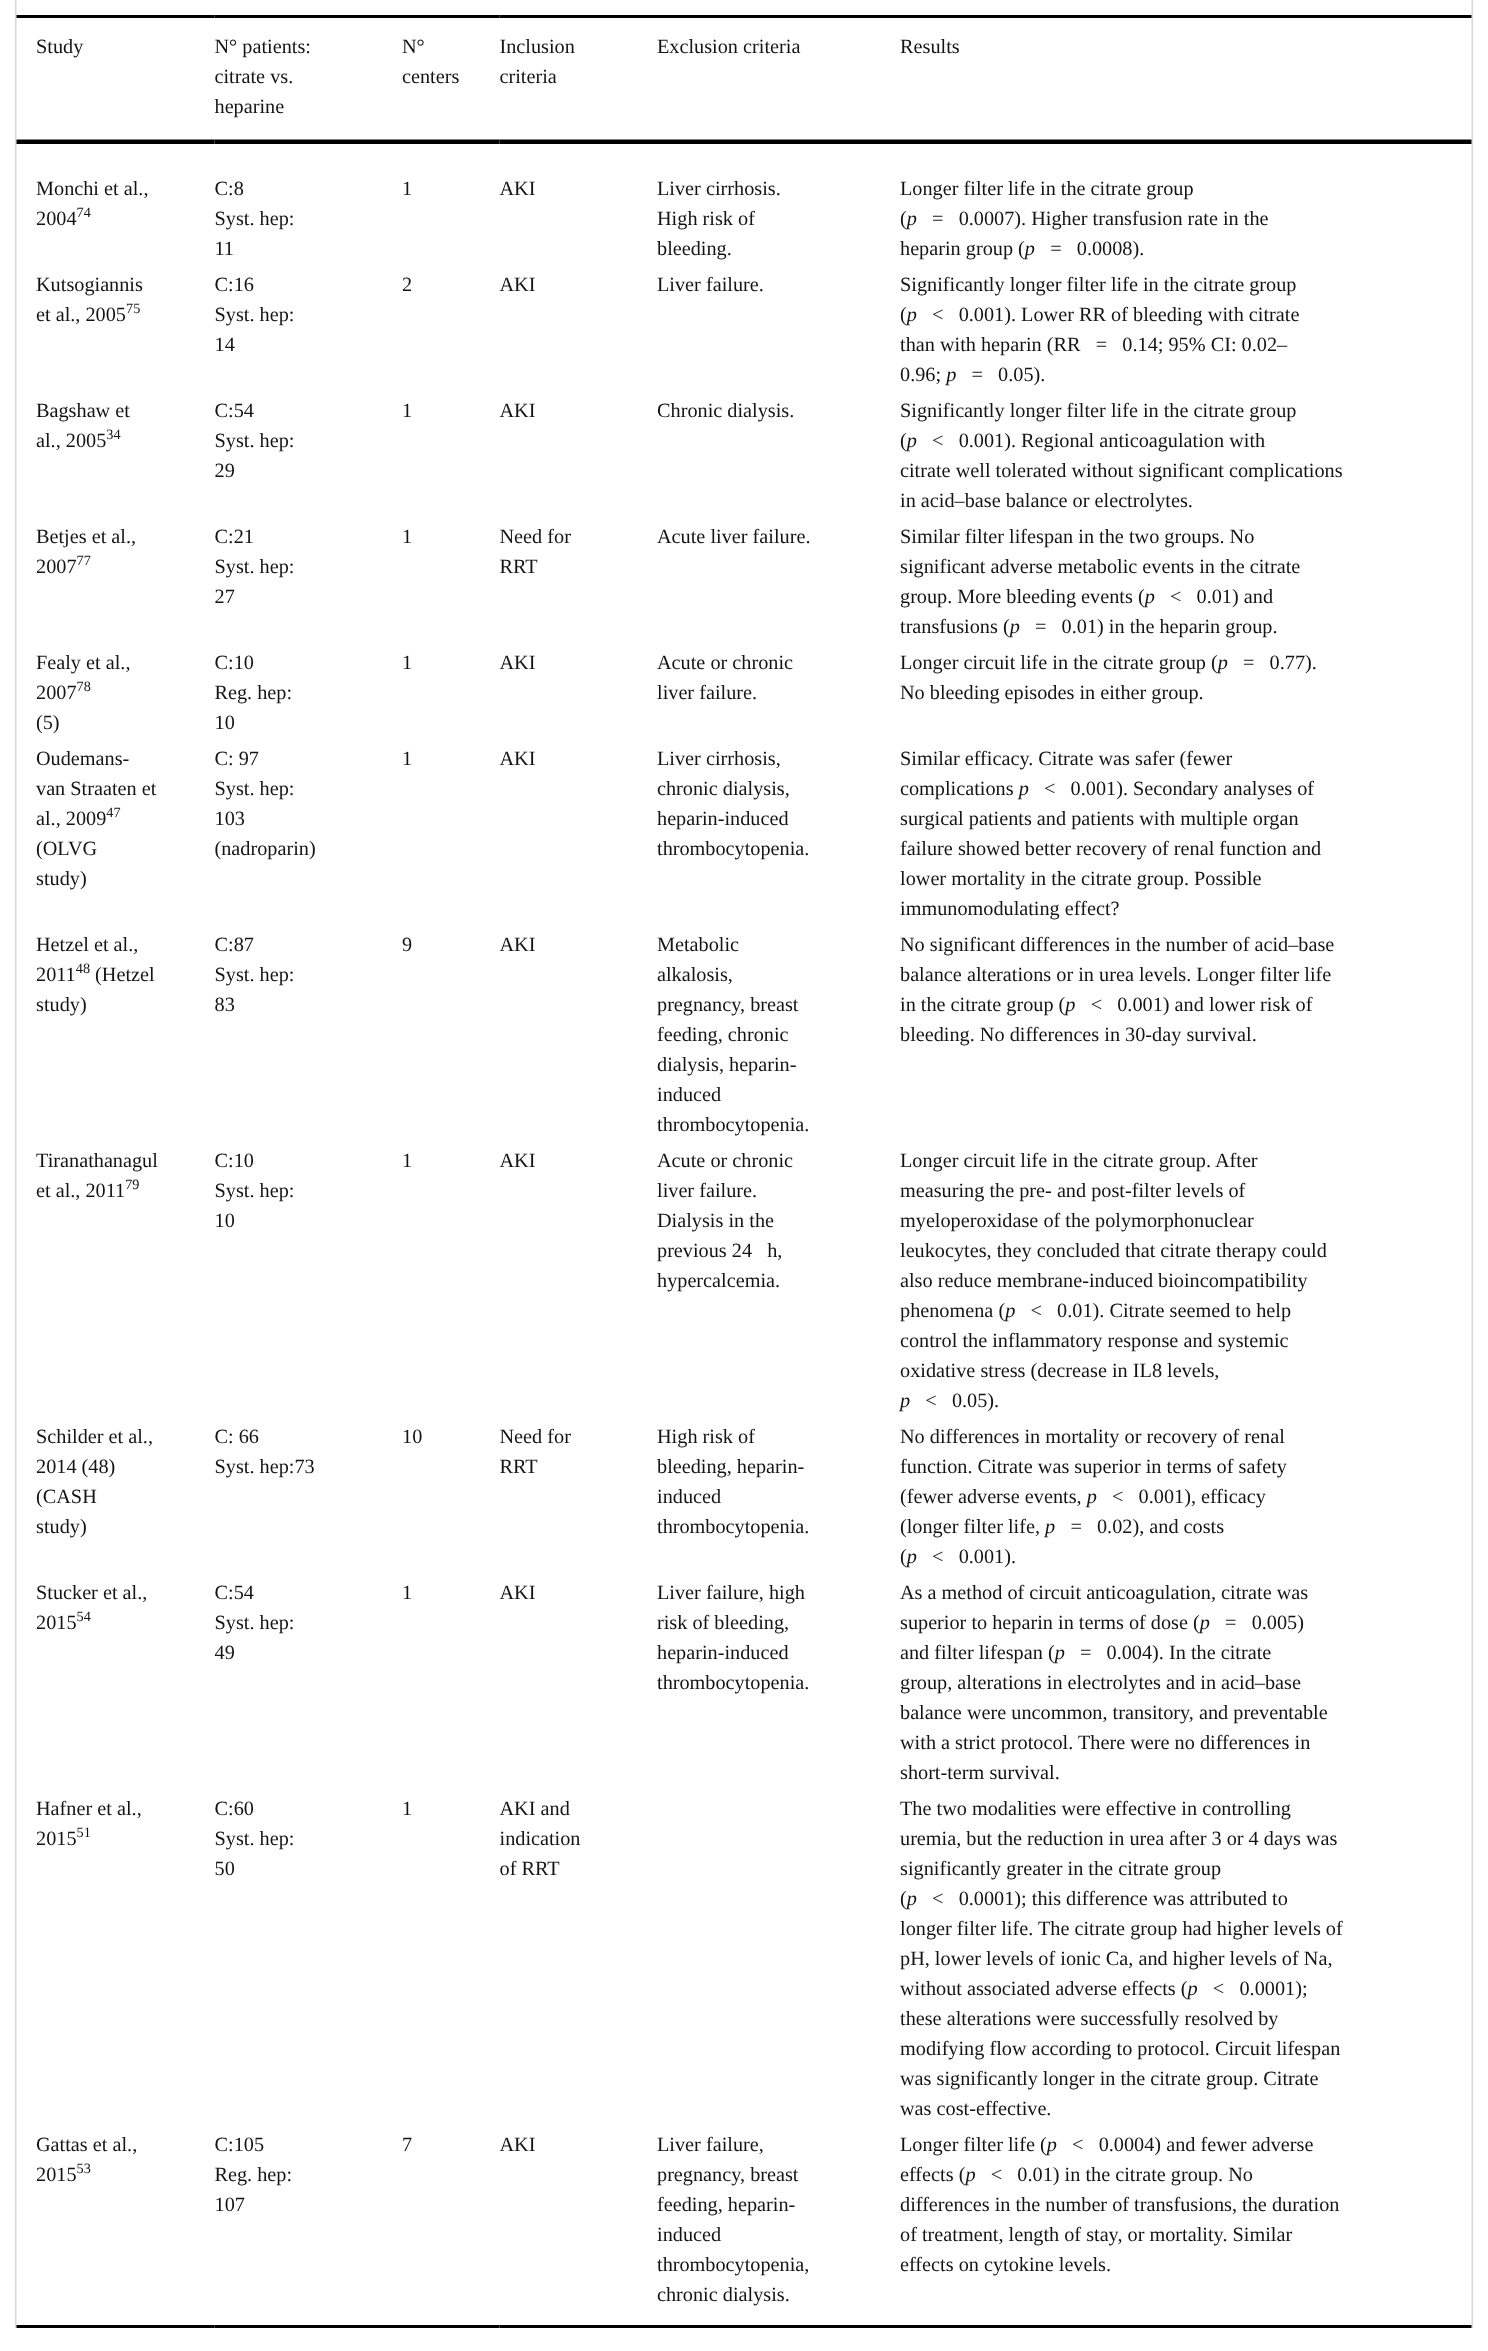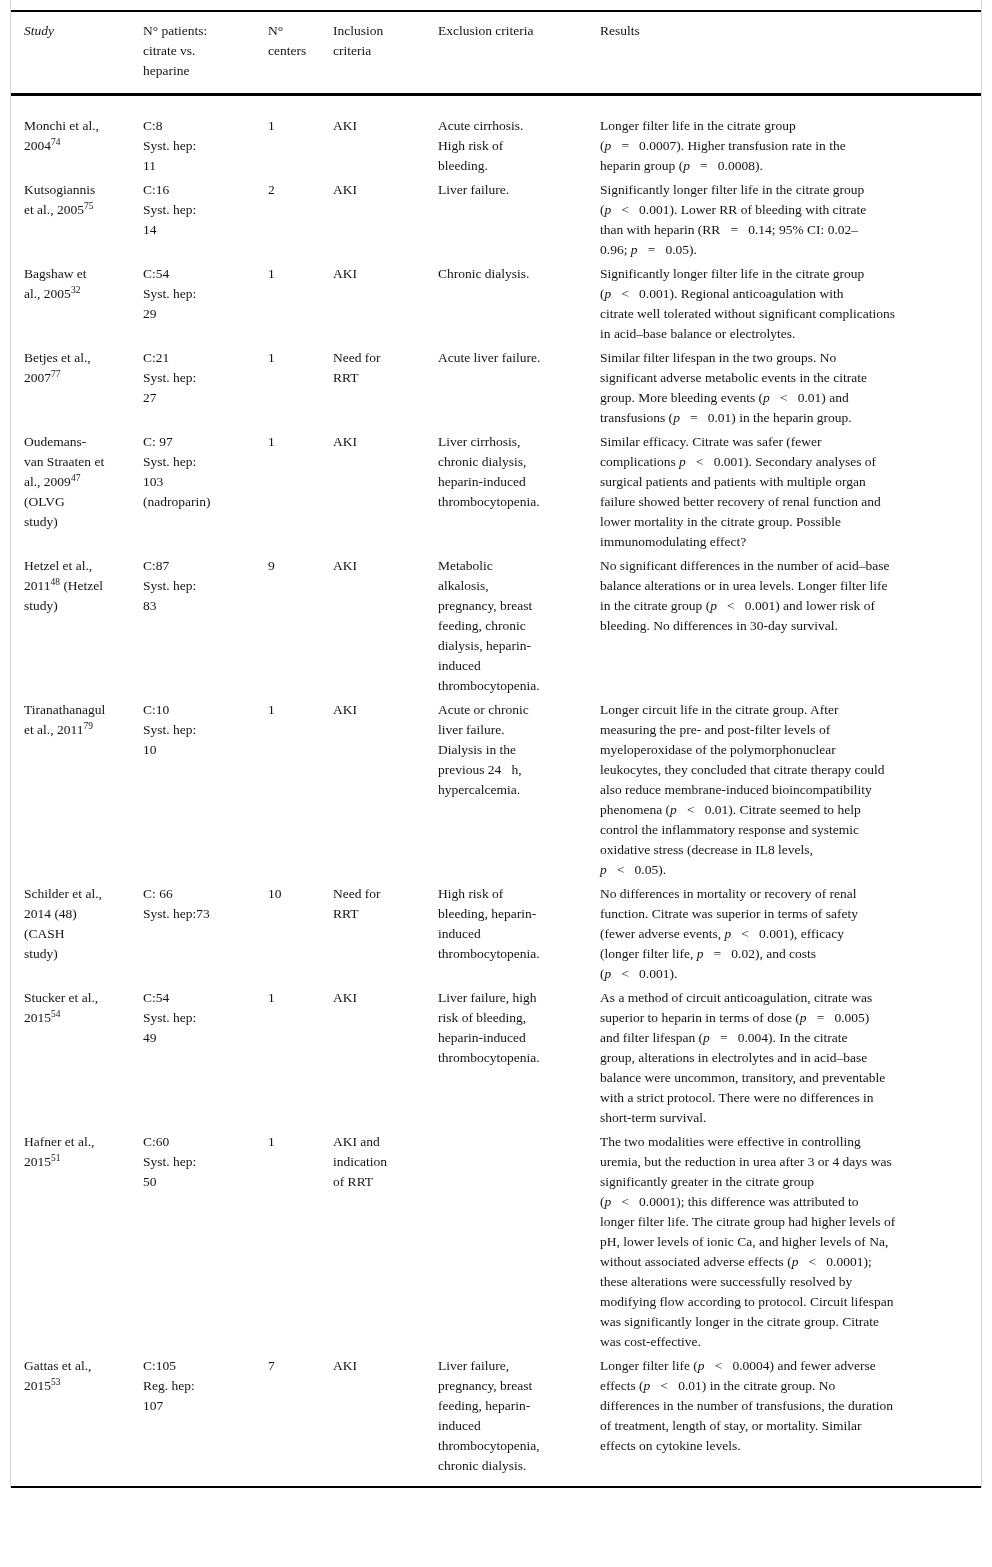--- a/index.html
+++ b/index.html
@@ -36,21 +36,21 @@
   thead th {
     font-weight: normal;
     text-align: left;
     vertical-align: top;
     font-size: 13.5px;
     line-height: 20px;
     white-space: pre-wrap;
     padding: 9px 8px 12px 13px;
     border-bottom: 3px solid #000;
   }
-  thead th:first-child { padding-left: 13px; font-style: italic; }
+  thead th:first-child { padding-left: 13px; }
   thead th:not(:first-child) { padding-left: 0; margin-left: 32px; }
   tbody td {
     vertical-align: top;
     font-size: 13.5px;
     line-height: 20px;
     white-space: pre-wrap;
     padding: 2px 8px 2px 0;
     overflow-wrap: break-word;
   }
   tbody td:first-child { padding-left: 13px; }
@@ -93,21 +93,21 @@
       </thead>
       <tbody>
         <tr>
           <td>Monchi et al.,
 2004<sup>74</sup></td>
           <td>C:8
 Syst. hep:
 11</td>
           <td>1</td>
           <td>AKI</td>
-          <td>Acute cirrhosis.
+          <td>Liver cirrhosis.
 High risk of
 bleeding.</td>
           <td>Longer filter life in the citrate group
 (<i>p</i>   =   0.0007). Higher transfusion rate in the
 heparin group (<i>p</i>   =   0.0008).</td>
         </tr>
         <tr>
           <td>Kutsogiannis
 et al., 2005<sup>75</sup></td>
           <td>C:16
@@ -116,21 +116,21 @@
           <td>2</td>
           <td>AKI</td>
           <td>Liver failure.</td>
           <td>Significantly longer filter life in the citrate group
 (<i>p</i>   &lt;   0.001). Lower RR of bleeding with citrate
 than with heparin (RR   =   0.14; 95% CI: 0.02–
 0.96; <i>p</i>   =   0.05).</td>
         </tr>
         <tr>
           <td>Bagshaw et
-al., 2005<sup>32</sup></td>
+al., 2005<sup>34</sup></td>
           <td>C:54
 Syst. hep:
 29</td>
           <td>1</td>
           <td>AKI</td>
           <td>Chronic dialysis.</td>
           <td>Significantly longer filter life in the citrate group
 (<i>p</i>   &lt;   0.001). Regional anticoagulation with
 citrate well tolerated without significant complications
 in acid–base balance or electrolytes.</td>
@@ -142,20 +142,34 @@
 Syst. hep:
 27</td>
           <td>1</td>
           <td>Need for
 RRT</td>
           <td>Acute liver failure.</td>
           <td>Similar filter lifespan in the two groups. No
 significant adverse metabolic events in the citrate
 group. More bleeding events (<i>p</i>   &lt;   0.01) and
 transfusions (<i>p</i>   =   0.01) in the heparin group.</td>
+        </tr>
+        <tr>
+          <td>Fealy et al.,
+2007<sup>78</sup>
+(5)</td>
+          <td>C:10
+Reg. hep:
+10</td>
+          <td>1</td>
+          <td>AKI</td>
+          <td>Acute or chronic
+liver failure.</td>
+          <td>Longer circuit life in the citrate group (<i>p</i>   =   0.77).
+No bleeding episodes in either group.</td>
         </tr>
         <tr>
           <td>Oudemans-
 van Straaten et
 al., 2009<sup>47</sup>
 (OLVG
 study)</td>
           <td>C: 97
 Syst. hep:
 103

